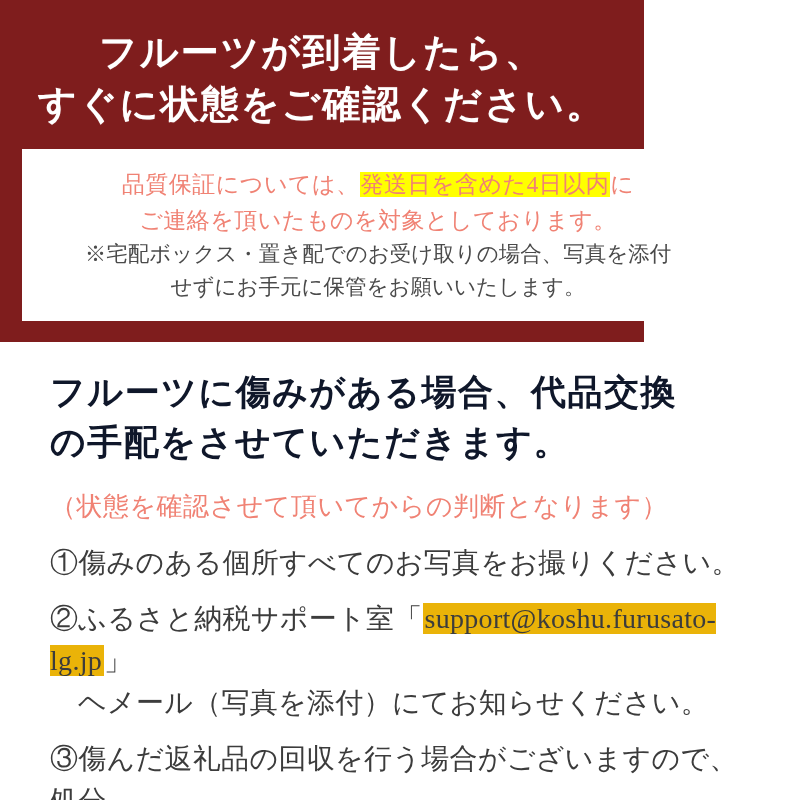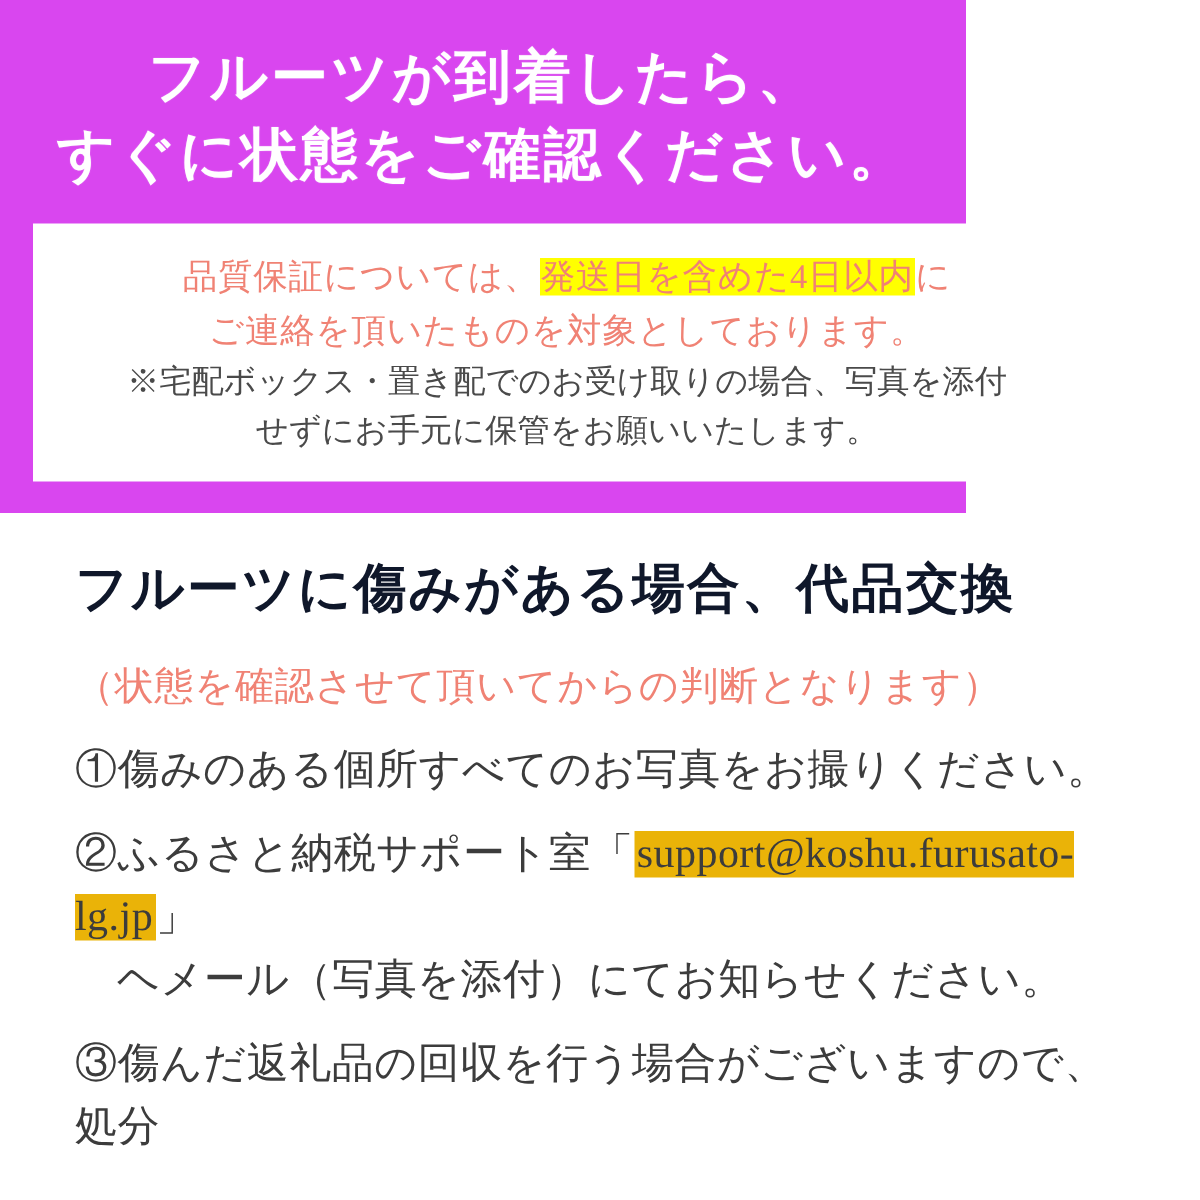--- a/index.html
+++ b/index.html
@@ -18,21 +18,21 @@
     width: 800px;
     height: 800px;
     box-sizing: border-box;
   }
 
   
   .banner {
     position: relative;
     width: 644px;
     height: 342px;
-    background: #d946ef;
+    background: #7f1d1d;
     box-sizing: border-box;
     padding: 26px 22px 0 22px;
   }
   .banner-heading {
     text-align: center;
     color: #ffffff;
     font-family: "Liberation Serif", "DejaVu Serif", serif;
     font-weight: bold;
     font-size: 38px;
     line-height: 1.38;
@@ -131,20 +131,21 @@
       </div>
       <div class="notice-line">ご連絡を頂いたものを対象としております。</div>
       <div class="notice-line dark">※宅配ボックス・置き配でのお受け取りの場合、写真を添付</div>
       <div class="notice-line dark">せずにお手元に保管をお願いいたします。</div>
     </div>
   </div>
 
   <div class="lower">
     <div class="lower-heading">
       <span>フルーツに傷みがある場合、代品交換</span>
+      <span>の手配をさせていただきます。</span>
     </div>
     <div class="sub-note">（状態を確認させて頂いてからの判断となります）</div>
 
     <div class="steps">
 
       <div class="step">
         <span>①</span><span>傷みのある個所すべてのお写真をお撮りください。</span>
       </div>
 
       <div class="step">

